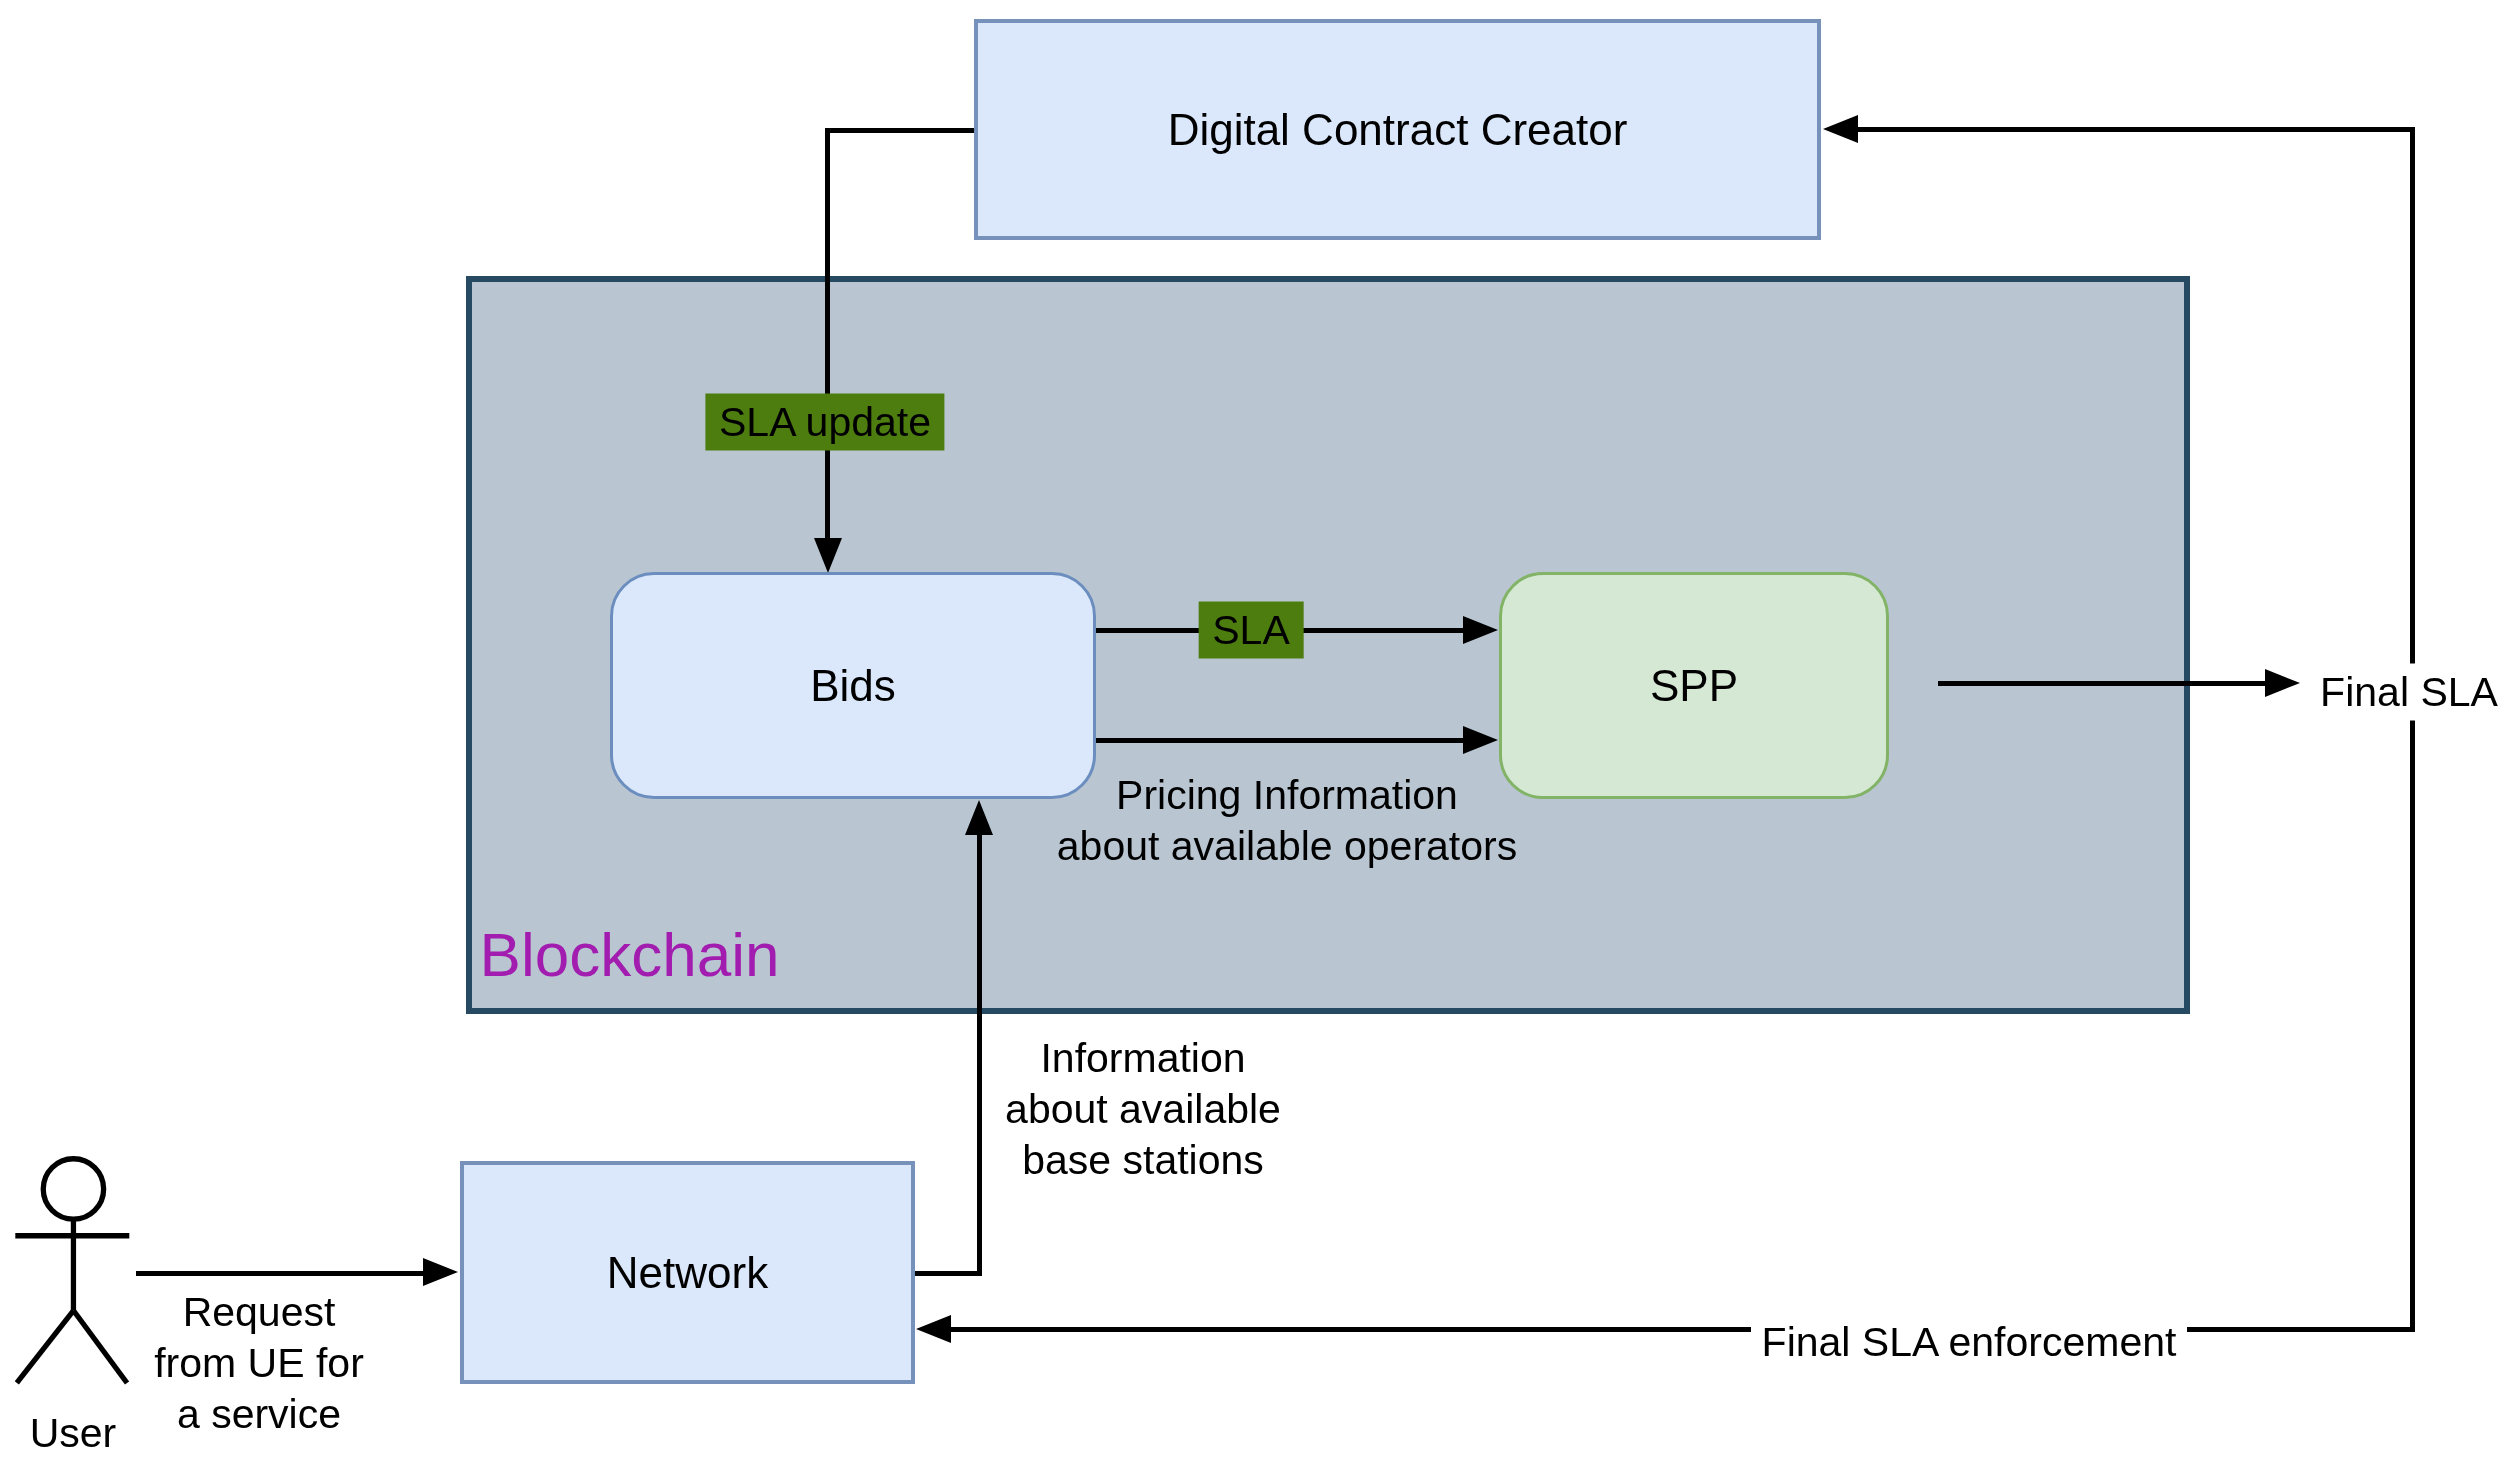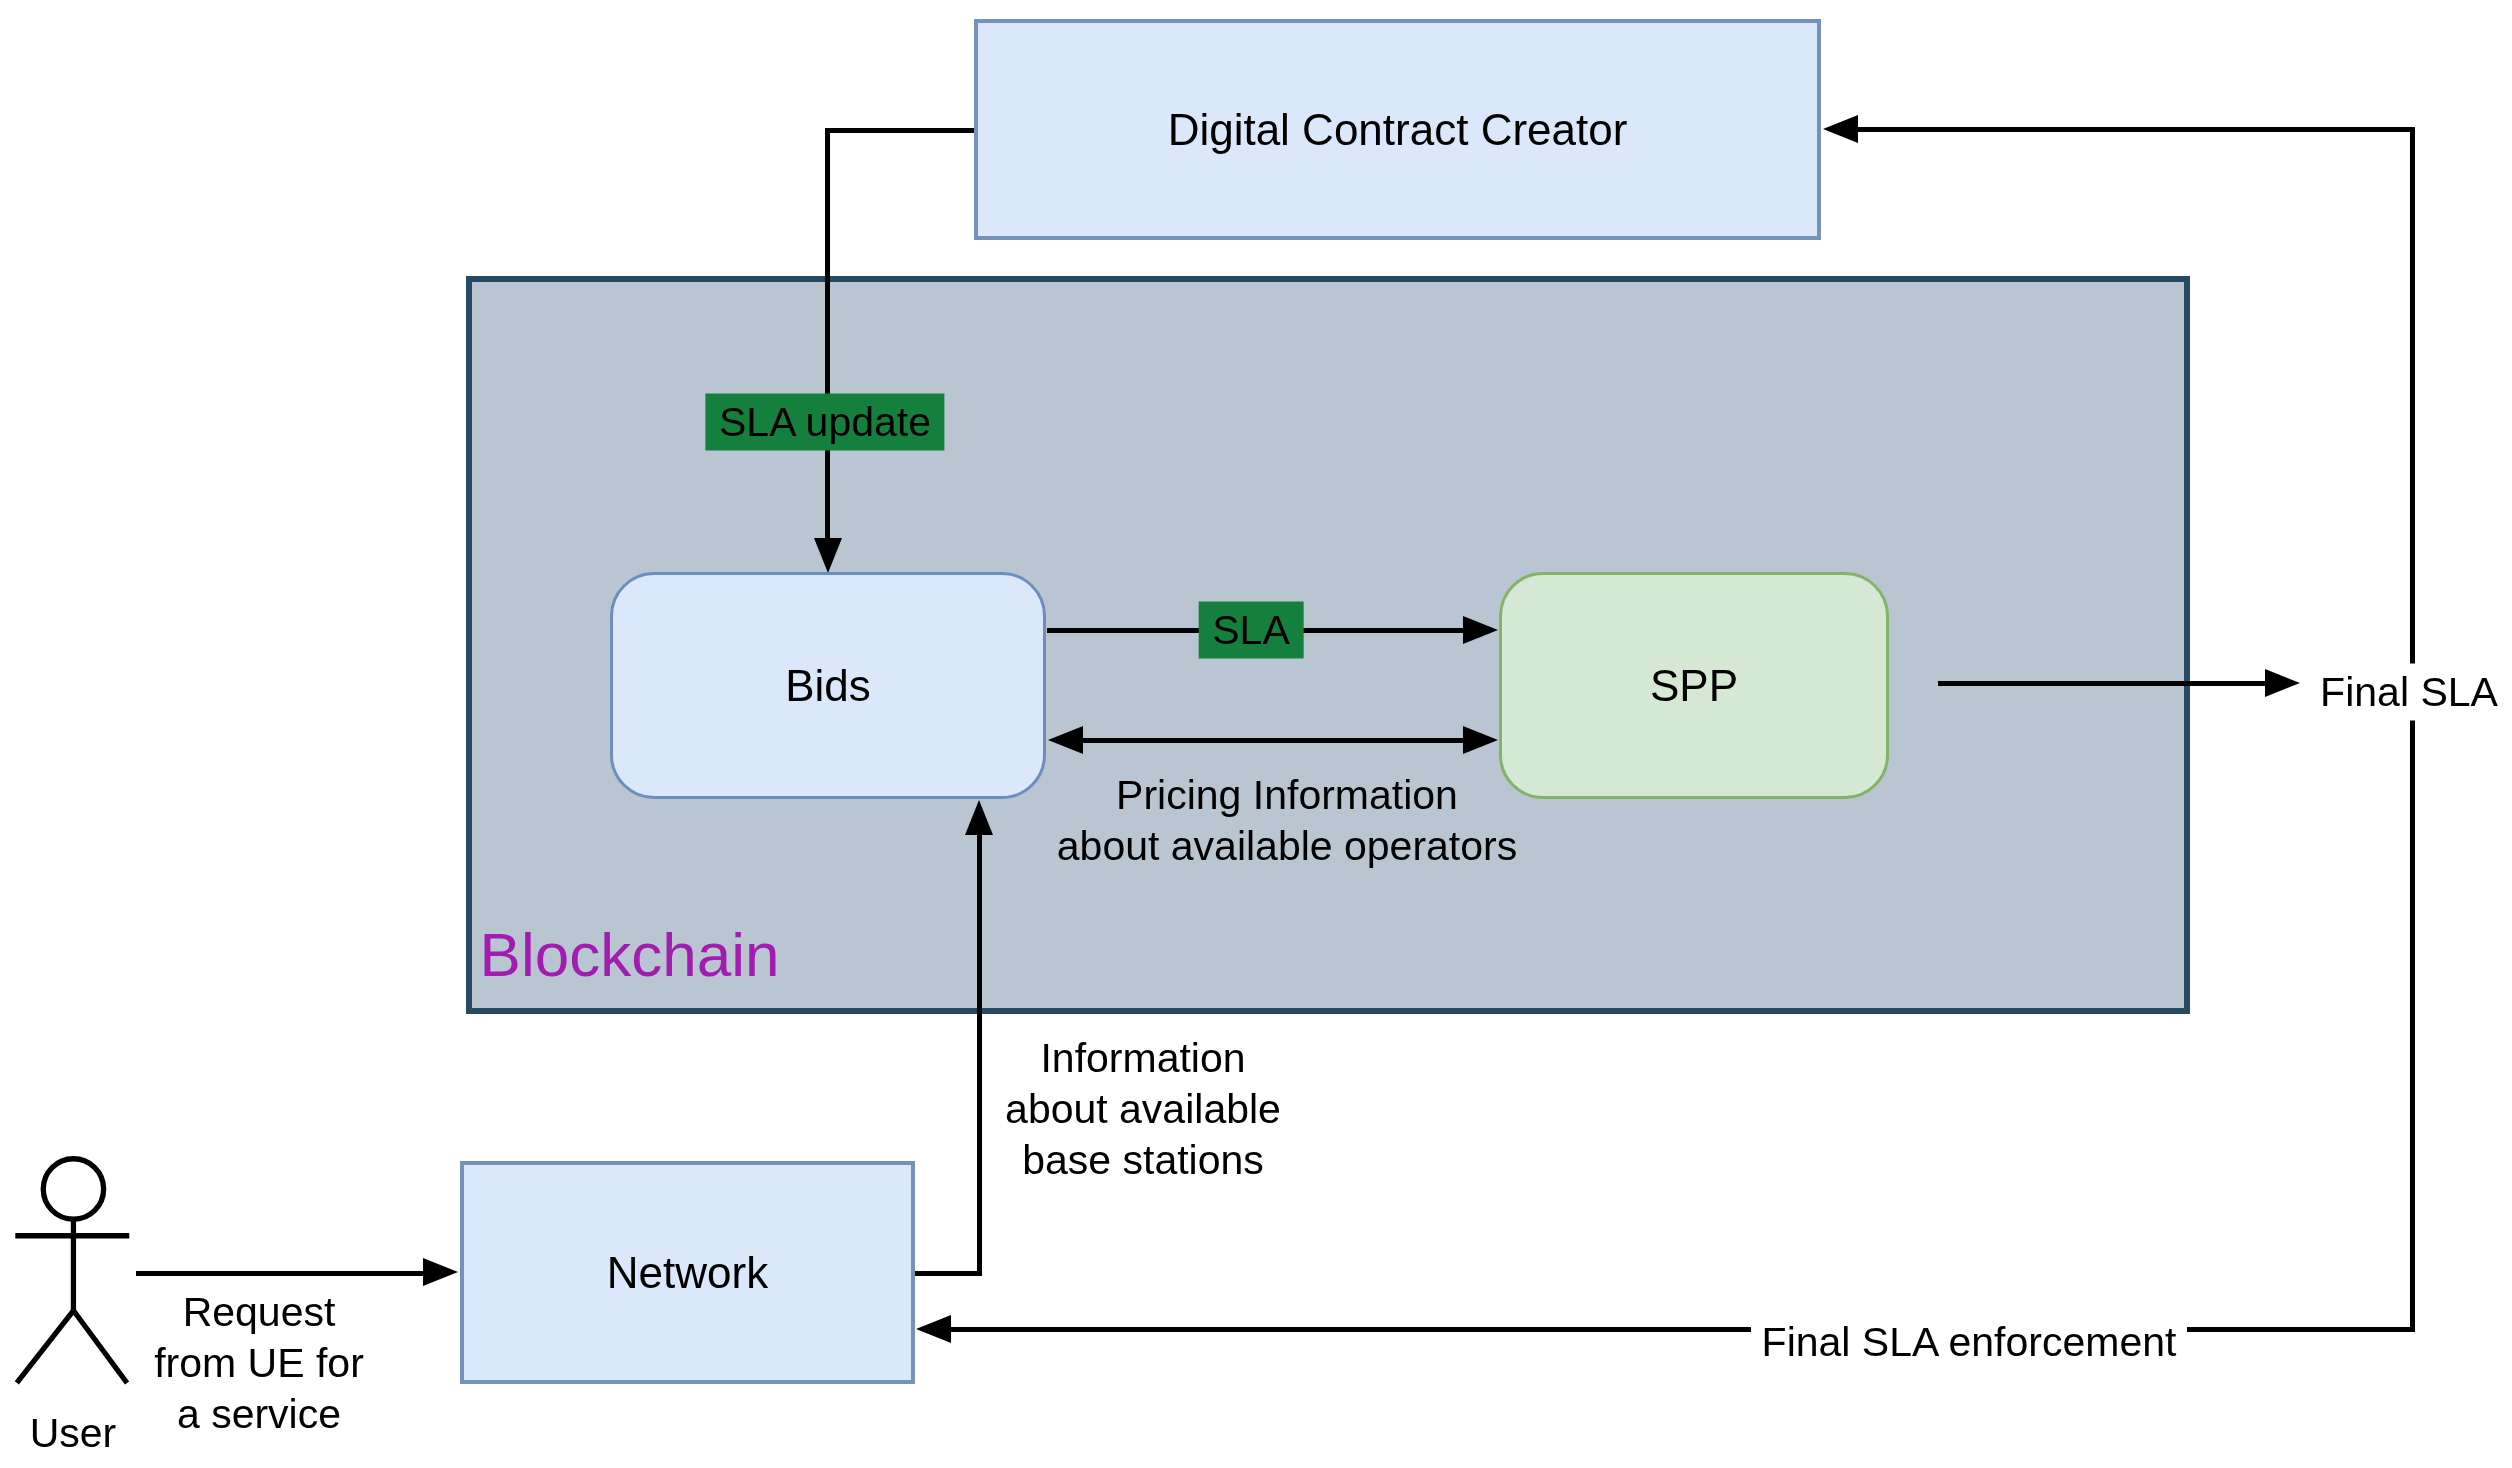--- a/index.html
+++ b/index.html
@@ -48,39 +48,39 @@
   
   .lbl{
     position:absolute;
     transform:translate(-50%,-50%);
     font-size:41px;
     line-height:51px;
     text-align:center;
     white-space:nowrap;
     z-index:4;
   }
-  .bg-gray{background:#15803d;padding:3px 13.6px;}
+  .bg-gray{background:#4d7c0f;padding:3px 13.6px;}
   .bg-white{background:#ffffff;padding:3px 10.6px;}
   
   .actor{position:absolute;z-index:3;}
 </style>
 </head>
 <body>
 
 <div class="canvas">
 
   <div class="container-box" style="left:466px;top:276px;width:1724px;height:738px;">
     <div class="container-label">Blockchain</div>
   </div>
 
   <div class="node blue-box" style="left:974px;top:19px;width:847px;height:221px;">
     <span>Digital Contract Creator</span>
   </div>
 
-  <div class="node rounded-blue" style="left:610px;top:572px;width:436px;height:227px;">
+  <div class="node rounded-blue" style="left:610px;top:572px;width:486px;height:227px;">
     <span>Bids</span>
   </div>
 
   <div class="node rounded-green" style="left:1499px;top:572px;width:390px;height:227px;">
     <span>SPP</span>
   </div>
 
   <div class="node blue-box" style="left:460px;top:1161px;width:455px;height:223px;">
     <span>Network</span>
   </div>

